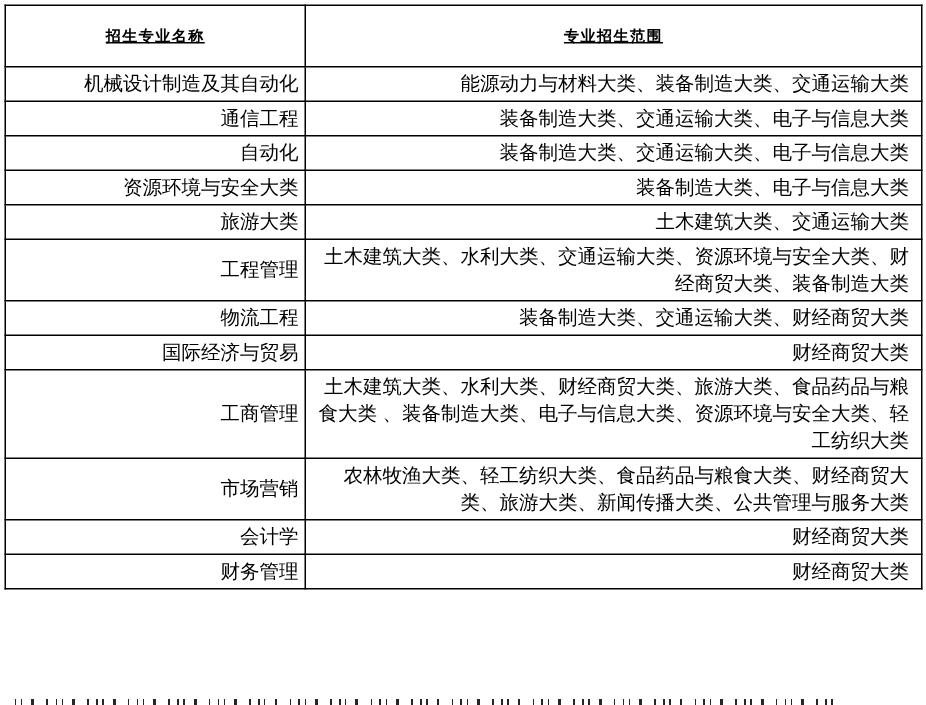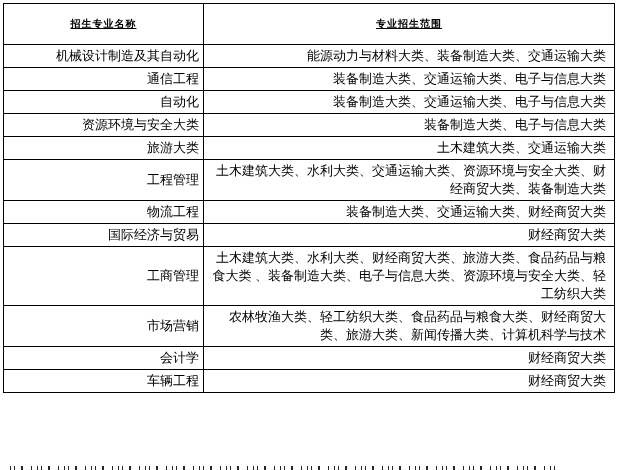--- a/index.html
+++ b/index.html
@@ -118,28 +118,28 @@
         <tr>
           <td class="major-cell">国际经济与贸易</td>
           <td class="scope-cell">财经商贸大类</td>
         </tr>
         <tr>
           <td class="major-cell">工商管理</td>
           <td class="scope-cell">土木建筑大类、水利大类、财经商贸大类、旅游大类、食品药品与粮食大类 、装备制造大类、电子与信息大类、资源环境与安全大类、轻工纺织大类</td>
         </tr>
         <tr>
           <td class="major-cell">市场营销</td>
-          <td class="scope-cell">农林牧渔大类、轻工纺织大类、食品药品与粮食大类、财经商贸大类、旅游大类、新闻传播大类、计算机科学与技术</td>
+          <td class="scope-cell">农林牧渔大类、轻工纺织大类、食品药品与粮食大类、财经商贸大类、旅游大类、新闻传播大类、公共管理与服务大类</td>
         </tr>
         <tr>
           <td class="major-cell">会计学</td>
           <td class="scope-cell">财经商贸大类</td>
         </tr>
         <tr>
-          <td class="major-cell">车辆工程</td>
+          <td class="major-cell">财务管理</td>
           <td class="scope-cell">财经商贸大类</td>
         </tr>
       </tbody>
   </table>
 
   <div class="clipped-partial-row"></div>
 
 </div>
 
 </body></html>

